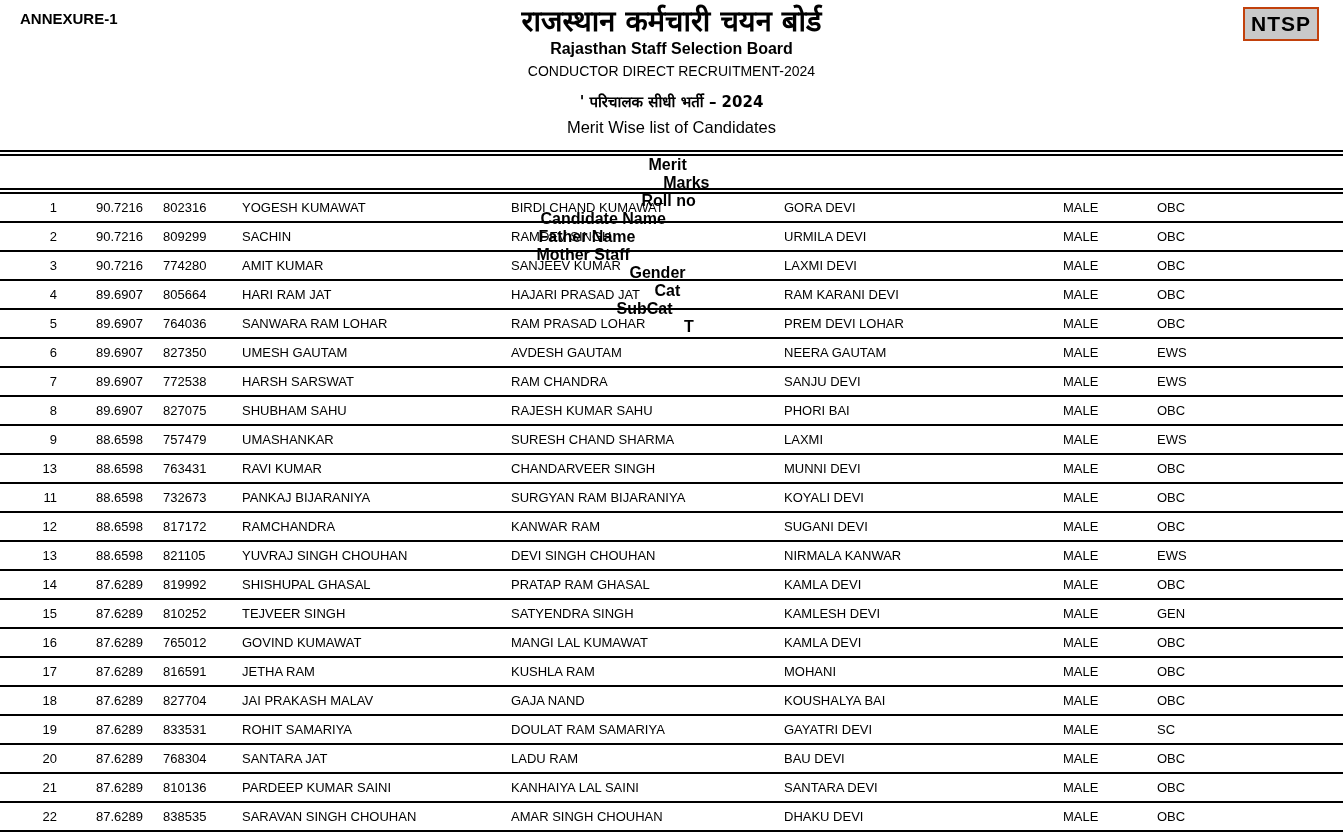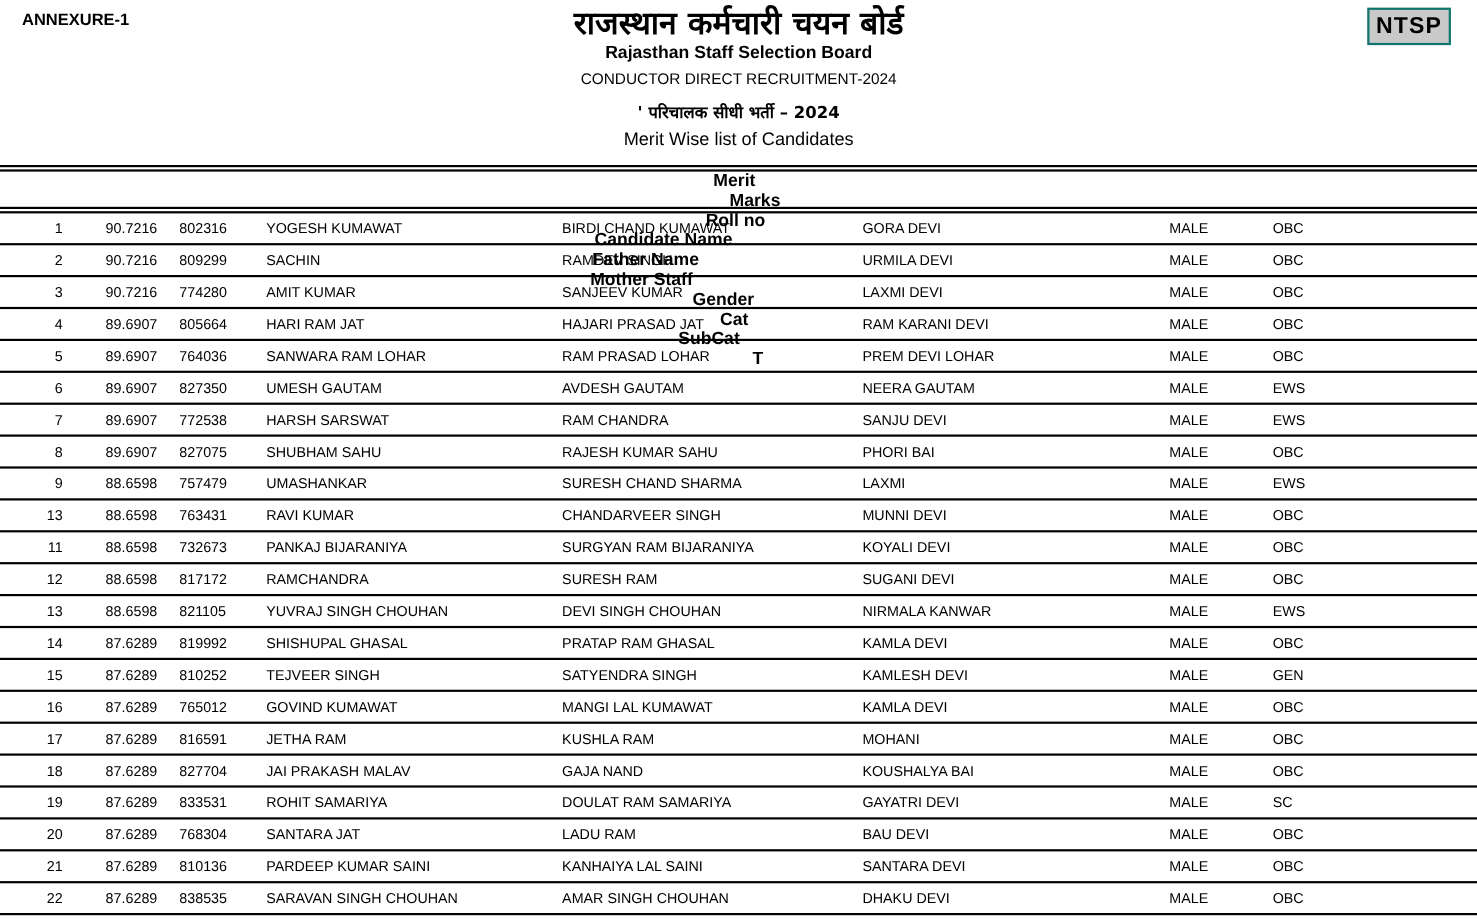--- a/index.html
+++ b/index.html
@@ -15,21 +15,21 @@
 
   
   .annexure {
     position: absolute; left: 20px; top: 10px;
     font-weight: bold; font-size: 15px;
   }
   .ntsp-box {
     position: absolute; left: 1243px; top: 7px;
     width: 76px; height: 34px;
     background: #c9c9c9;
-    border: 2px solid #0f766e;
+    border: 2px solid #c2410c;
     display: flex; align-items: center; justify-content: center;
     font-weight: bold; font-size: 21px; letter-spacing: 1px;
   }
   .center-line { position: absolute; left: 0; right: 0; text-align: center; white-space: nowrap; }
   .title-hi    { top: 4px;  font-size: 29px; line-height: 34px; font-weight: bold; font-family: "DejaVu Sans", sans-serif; }
   .board-en    { top: 40px; font-size: 16px; font-weight: bold; }
   .recruit-en  { top: 63px; font-size: 14px; }
   .recruit-hi  { top: 91px; font-size: 15px; font-weight: bold; font-family: "DejaVu Sans", sans-serif; }
   .list-title  { top: 118px; font-size: 16.5px; }
 
@@ -243,21 +243,21 @@
     <div class="cell c-cat">OBC</div>
     <div class="cell c-subcat"></div>
     <div class="cell c-extra"></div>
   </div>
 
   <div class="trow">
     <div class="cell c-merit">12</div>
     <div class="cell c-marks">88.6598</div>
     <div class="cell c-roll">817172</div>
     <div class="cell c-cand">RAMCHANDRA</div>
-    <div class="cell c-father">SURESH RAM</div>
+    <div class="cell c-father">KANWAR RAM</div>
     <div class="cell c-mother">SUGANI DEVI</div>
     <div class="cell c-gender">MALE</div>
     <div class="cell c-cat">OBC</div>
     <div class="cell c-subcat"></div>
     <div class="cell c-extra"></div>
   </div>
 
   <div class="trow">
     <div class="cell c-merit">13</div>
     <div class="cell c-marks">88.6598</div>

